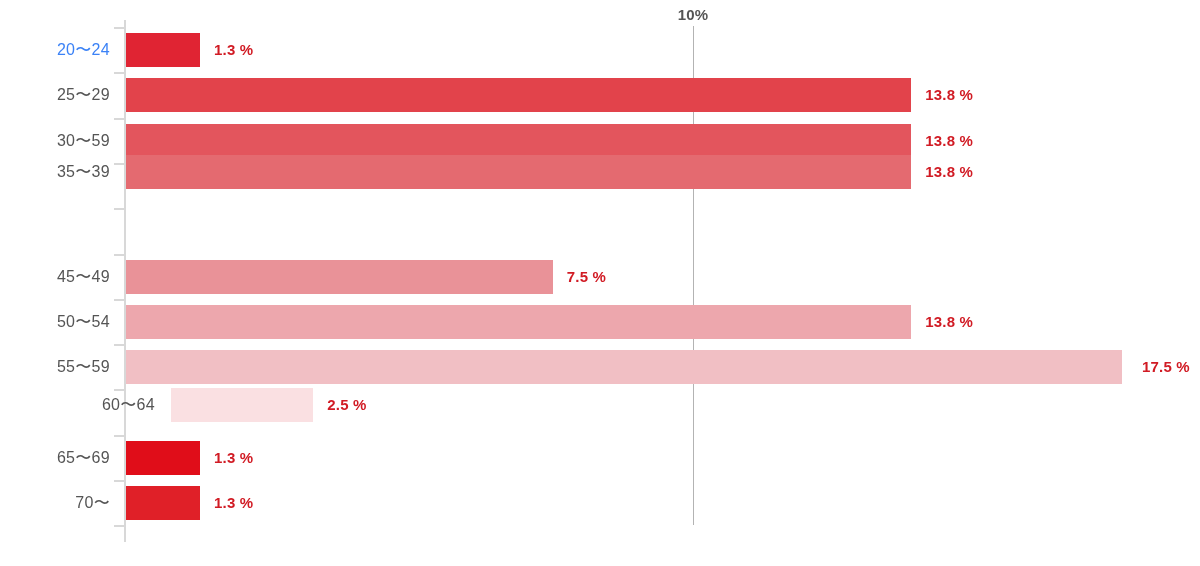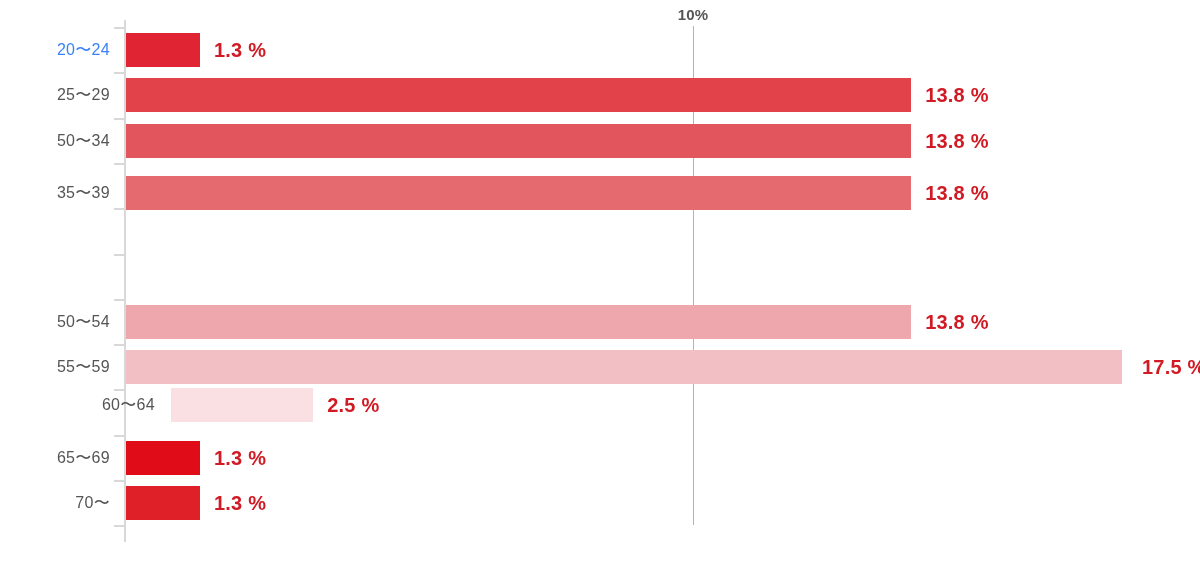--- a/index.html
+++ b/index.html
@@ -84,21 +84,21 @@
     position: absolute;
     left: 126px;
     top: 0;
     height: 34px;
   }
   .bar-value {
     position: absolute;
     top: 0;
     height: 34px;
     line-height: 34px;
-    font-size: 20px;
+    font-size: 15px;
     font-weight: bold;
     white-space: nowrap;
     letter-spacing: 0.2px;
   }
 </style>
 </head>
 <body>
 
 <div id="chart-root">
 
@@ -115,32 +115,37 @@
         <div class="bar-value" style="left: 213.97px; color: rgb(209, 27, 36);">1.3 %</div>
       </div>
       <div class="y-tick" style="top: 72.3px; background: rgb(216, 216, 216);"></div>
       <div class="row" style="top: 78.3px; border-radius: 17px;">
         <div class="row-label" style="color: rgb(85, 85, 85);">25〜29</div>
         <div class="bar" style="width: 785.22px; background: rgb(226, 67, 75); left: 126px;"></div>
         <div class="bar-value" style="left: 925.22px; color: rgb(209, 27, 36);">13.8 %</div>
       </div>
       <div class="y-tick" style="top: 117.6px; background: rgb(216, 216, 216);"></div>
       <div class="row" style="top: 123.6px;">
-        <div class="row-label" style="color: rgb(85, 85, 85);">50〜34</div>
+        <div class="row-label" style="color: rgb(85, 85, 85);">30〜59</div>
         <div class="bar" style="width: 785.22px; background: rgb(227, 85, 93); left: 126px;"></div>
         <div class="bar-value" style="left: 925.22px; color: rgb(209, 27, 36);">13.8 %</div>
       </div>
       <div class="y-tick" style="top: 162.9px; background: rgb(216, 216, 216);"></div>
-      <div class="row" style="top: 176px;">
+      <div class="row" style="top: 155px;">
         <div class="row-label" style="color: rgb(85, 85, 85);">35〜39</div>
         <div class="bar" style="width: 785.22px; background: rgb(228, 106, 112); left: 126px;"></div>
         <div class="bar-value" style="left: 925.22px; color: rgb(209, 27, 36);">13.8 %</div>
       </div>
       <div class="y-tick" style="top: 208.2px; background: rgb(216, 216, 216);"></div>
       <div class="y-tick" style="top: 253.5px; background: rgb(216, 216, 216);"></div>
+      <div class="row" style="top: 259.5px;">
+        <div class="row-label" style="color: rgb(85, 85, 85);">45〜49</div>
+        <div class="bar" style="width: 426.75px; background: rgb(233, 146, 152); left: 126px;"></div>
+        <div class="bar-value" style="left: 566.75px; color: rgb(209, 27, 36);">7.5 %</div>
+      </div>
       <div class="y-tick" style="top: 298.8px; background: rgb(216, 216, 216);"></div>
       <div class="row" style="top: 304.8px;">
         <div class="row-label" style="color: rgb(85, 85, 85);">50〜54</div>
         <div class="bar" style="width: 785.22px; background: rgb(237, 167, 173); left: 126px;"></div>
         <div class="bar-value" style="left: 925.22px; color: rgb(209, 27, 36);">13.8 %</div>
       </div>
       <div class="y-tick" style="top: 344.1px; background: rgb(216, 216, 216);"></div>
       <div class="row" style="top: 350.1px;">
         <div class="row-label" style="color: rgb(85, 85, 85);">55〜59</div>
         <div class="bar" style="width: 995.75px; background: rgb(241, 191, 196); left: 126px;"></div>

